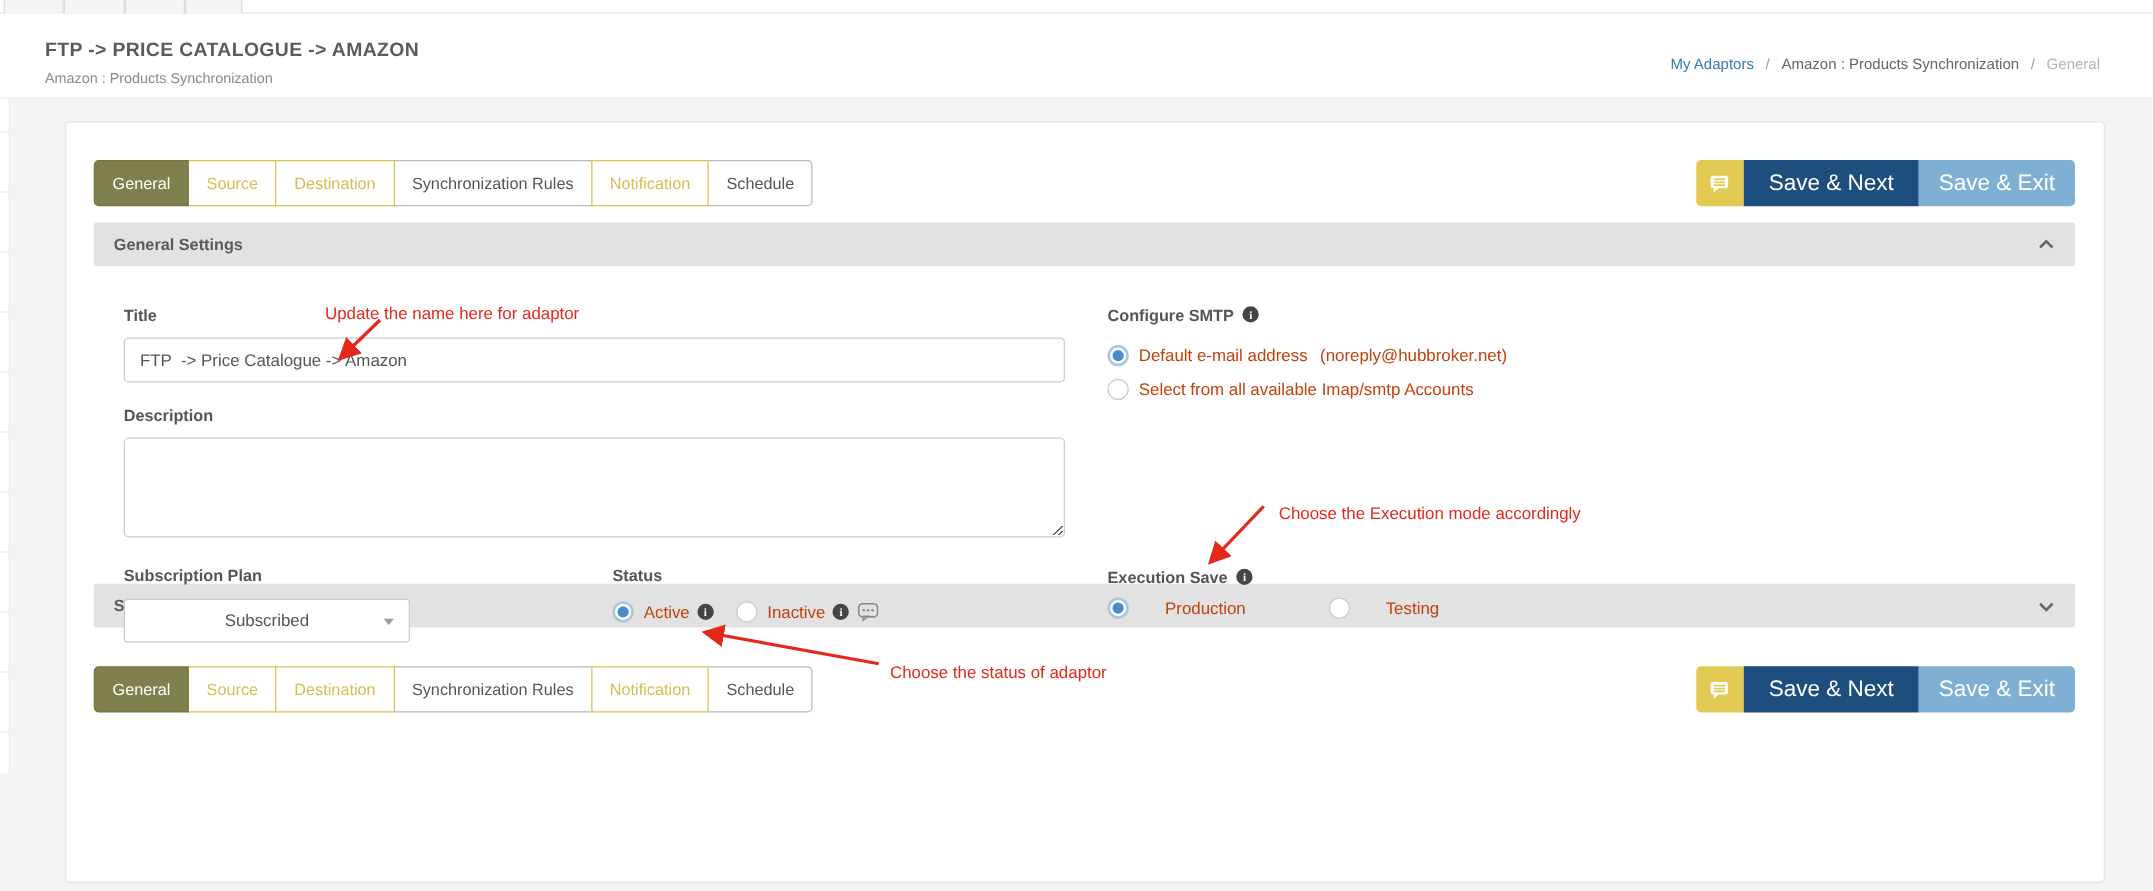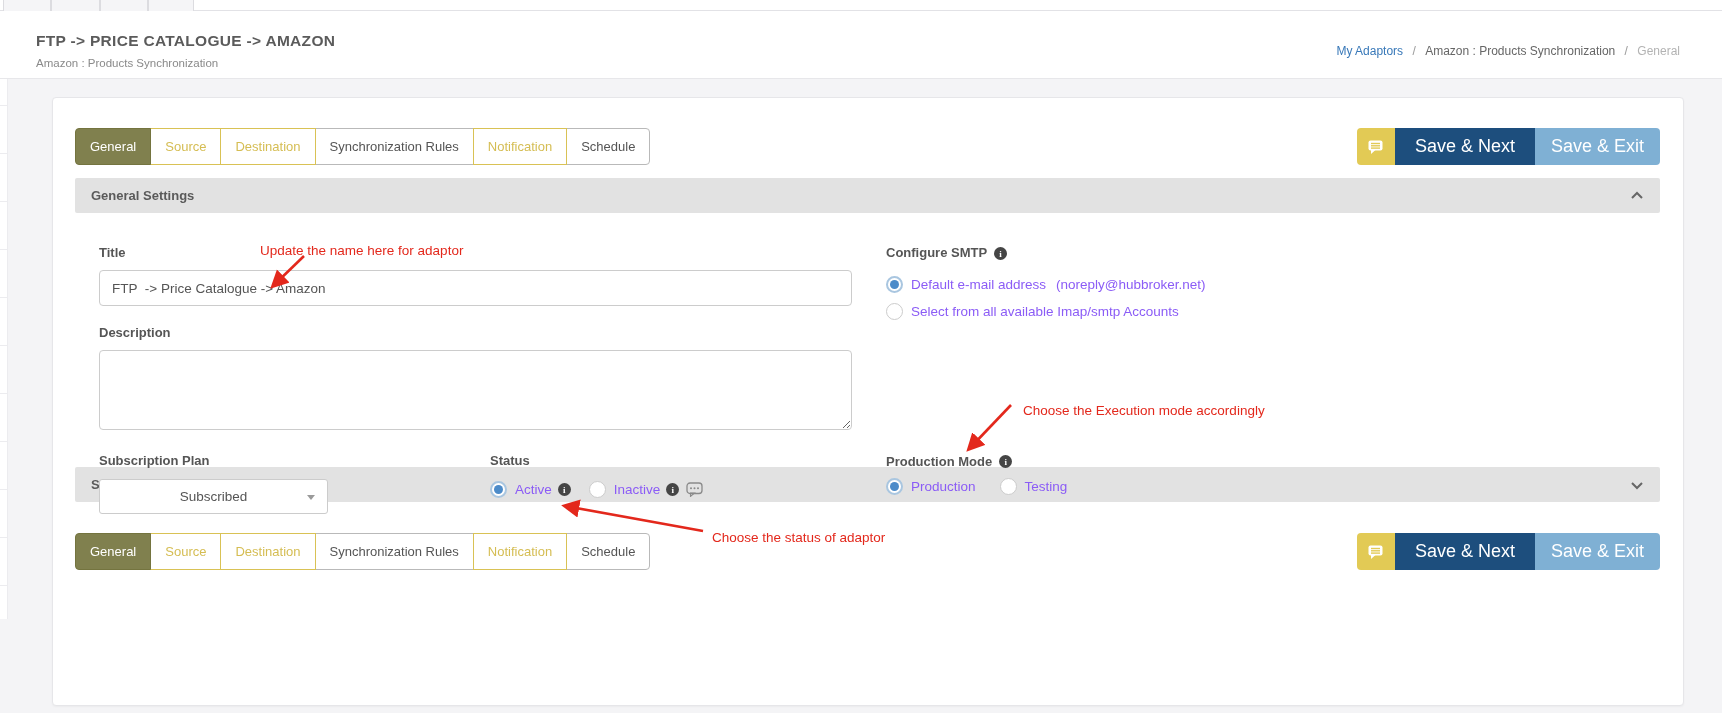--- a/index.html
+++ b/index.html
@@ -50,21 +50,21 @@
 
   .field-label { font-size:13px; font-weight:700; color:#555; }
   .text-input { width:753px; height:36px; border:1px solid #ccc; border-radius:4px; padding:0 12px; font-size:13.5px; color:#555; font-family:"Liberation Sans", sans-serif; background:#fff; }
   .textarea { width:753px; height:80px; border:1px solid #ccc; border-radius:4px; padding:8px 12px; font-size:13.5px; color:#555; font-family:"Liberation Sans", sans-serif; resize:both; }
   .select-box { position:relative; width:229px; height:35px; border:1px solid #ccc; border-radius:3px; background:#fff; display:flex; align-items:center; padding:0 12px; font-size:13.5px; color:#555; cursor:pointer; }
   .select-caret { position:absolute; right:12px; top:15px; width:0; height:0; border-left:4px solid transparent; border-right:4px solid transparent; border-top:5px solid #9a9a9a; }
 
   .abs { position:absolute; }
 
   
-  .radio-row { display:flex; align-items:center; font-size:13.5px; color:#8b5cf6; }
+  .radio-row { display:flex; align-items:center; font-size:13.5px; color:#c2410c; }
   .radio { width:17px; height:17px; border-radius:50%; border:1px solid #ccc; background:#fff; display:inline-flex; align-items:center; justify-content:center; flex:none; cursor:pointer; }
   .radio.checked { border:2px solid #a9c6e0; }
   .radio.checked::after { content:""; width:9px; height:9px; border-radius:50%; background:#4c8bc9; }
   .radio-label { margin:0 6px 0 8px; }
 
   .info-i { width:13px; height:13px; border-radius:50%; background:#454545; color:#fff; font-size:9px; font-weight:700; display:inline-flex; align-items:center; justify-content:center; flex:none; font-family:"Liberation Serif", serif; }
   .info-i::after { content:"i"; }
 
   .gap18 { width:18px; }
 
@@ -187,41 +187,41 @@
           <rect x="1" y="1" width="15" height="10.5" rx="3" fill="none" stroke="#8a8a8a" stroke-width="1.3"></rect>
           <polygon points="4.5,11 4.5,14.4 8.5,11" fill="none" stroke="#8a8a8a" stroke-width="1.1"></polygon>
           <circle cx="5" cy="6.2" r="1" fill="#8a8a8a"></circle>
             <circle cx="8.5" cy="6.2" r="1" fill="#8a8a8a"></circle>
             <circle cx="12" cy="6.2" r="1" fill="#8a8a8a"></circle>
         </svg>
       </div>
     </div>
 
     <div class="abs" style="left:811px; top:32px;">
-      <div class="field-label" style="display:flex; align-items:flex-end;">
+      <div class="field-label" style="display:flex; align-items:flex-start;">
         <span>Configure SMTP</span>
         <span class="info-i" style="margin-left:7px;"></span>
       </div>
       <div class="radio-row" style="margin-top:16px;">
         <span class="radio checked"></span>
         <span class="radio-label">Default e-mail address</span>
         <span style="margin-left:4px;">(noreply@hubbroker.net)</span>
       </div>
       <div class="radio-row" style="margin-top:10px;">
         <span class="radio"></span>
         <span class="radio-label">Select from all available Imap/smtp Accounts</span>
       </div>
     </div>
 
     <div class="abs" style="left:811px; top:241px;">
       <div class="field-label" style="display:flex; align-items:center;">
-        <span>Production Mode</span>
+        <span>Execution Save</span>
         <span class="info-i" style="margin-left:7px;"></span>
       </div>
-      <div class="radio-row" style="margin-top:9px;">
+      <div class="radio-row" style="margin-top:9px;gap:21px;">
         <span class="radio checked"></span>
         <span class="radio-label">Production</span>
         <span class="gap18"></span>
         <span class="radio"></span>
         <span class="radio-label">Testing</span>
       </div>
     </div>
   </div>
 
   <div class="panel-header sharing">

